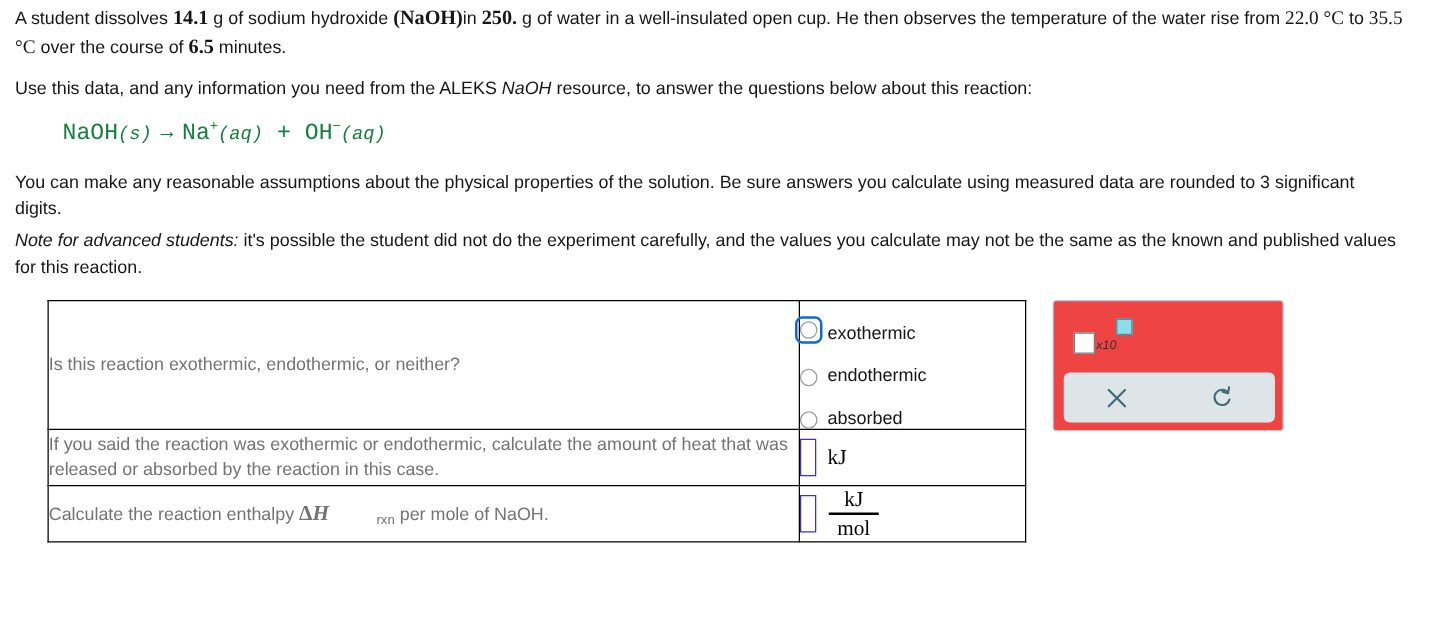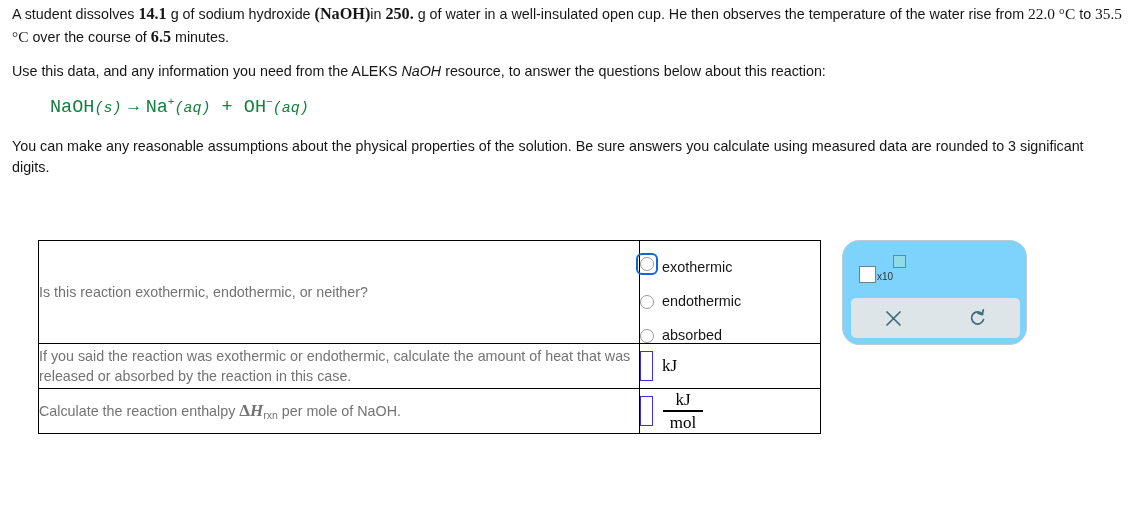--- a/index.html
+++ b/index.html
@@ -172,23 +172,24 @@
   .frac .den { padding: 1px 5px 0 5px; }
 
   
   #tool-panel {
     position: absolute;
     left: 842px;
     top: 240px;
     width: 185px;
     height: 105px;
     border: 1.2px solid #b9ccd6;
-    border-radius: 17px;
-    background: #7dd3fc;
-    box-sizing: border-box;
+    border-radius: 3px;
+    background: #ef4444;
+    box-sizing: border-box;
+    font-style: italic;
   }
   #sci-not-button {
     position: absolute;
     left: 16px;
     top: 14px;
     display: flex;
     align-items: flex-end;
     height: 28px;
   }
   .sci-base {
@@ -251,20 +252,23 @@
   <div class="prose" id="intro-p2">
     <span>Use this data, and any information you need from the ALEKS </span><span class="ital">NaOH</span><span> resource, to answer the questions below about this reaction:</span>
   </div>
 
   <div id="equation">
     <span>NaOH</span><span class="st">(s)</span><span class="arrow">→</span><span>Na</span><sup>+</sup><span class="st">(aq)</span>&nbsp;<span>+</span>&nbsp;<span>OH</span><sup>−</sup><span class="st">(aq)</span>
   </div>
 
   <div class="prose" id="assump-p">You can make any reasonable assumptions about the physical properties of the solution. Be sure answers you calculate using measured data are rounded to 3 significant digits.</div>
 
+  <div class="prose" id="note-p">
+    <span class="ital">Note for advanced students:</span><span> it's possible the student did not do the experiment carefully, and the values you calculate may not be the same as the known and published values for this reaction.</span>
+  </div>
 
   <table id="answer-table">
     <tbody>
       <tr>
         <td class="q-cell">Is this reaction exothermic, endothermic, or neither?</td>
         <td class="a-cell">
           <div class="radio-row focused">
             <span class="radio-focus-wrap">
               <span class="radio"></span>
             </span>
@@ -284,21 +288,21 @@
         <td class="q-cell">If you said the reaction was exothermic or endothermic, calculate the amount of heat that was released or absorbed by the reaction in this case.</td>
         <td class="a-cell">
           <div class="entry-row">
             <span class="entry-box"></span>
             <span class="unit">kJ</span>
           </div>
         </td>
       </tr>
       <tr>
         <td class="q-cell">
-          <span>Calculate the reaction enthalpy </span><span class="ser" style="font-size:17px;"><span style="font-style:normal;">Δ</span><span style="font-style:italic;">H</span></span><span style="font-size:10.5px; vertical-align:-3px;">rxn</span><span> per mole of NaOH.</span>
+          <span>Calculate the reaction enthalpy </span><span class="ser" style="font-size:17px;"><span style="font-style:normal;">Δ</span><span style="font-style:italic;">H</span></span><span style="font-size:10.5px; vertical-align:-3px;margin-left:38px;">rxn</span><span> per mole of NaOH.</span>
         </td>
         <td class="a-cell">
           <div class="entry-row">
             <span class="entry-box"></span>
             <span class="frac">
               <span class="num">kJ</span>
               <span class="bar"></span>
               <span class="den">mol</span>
             </span>
           </div>

